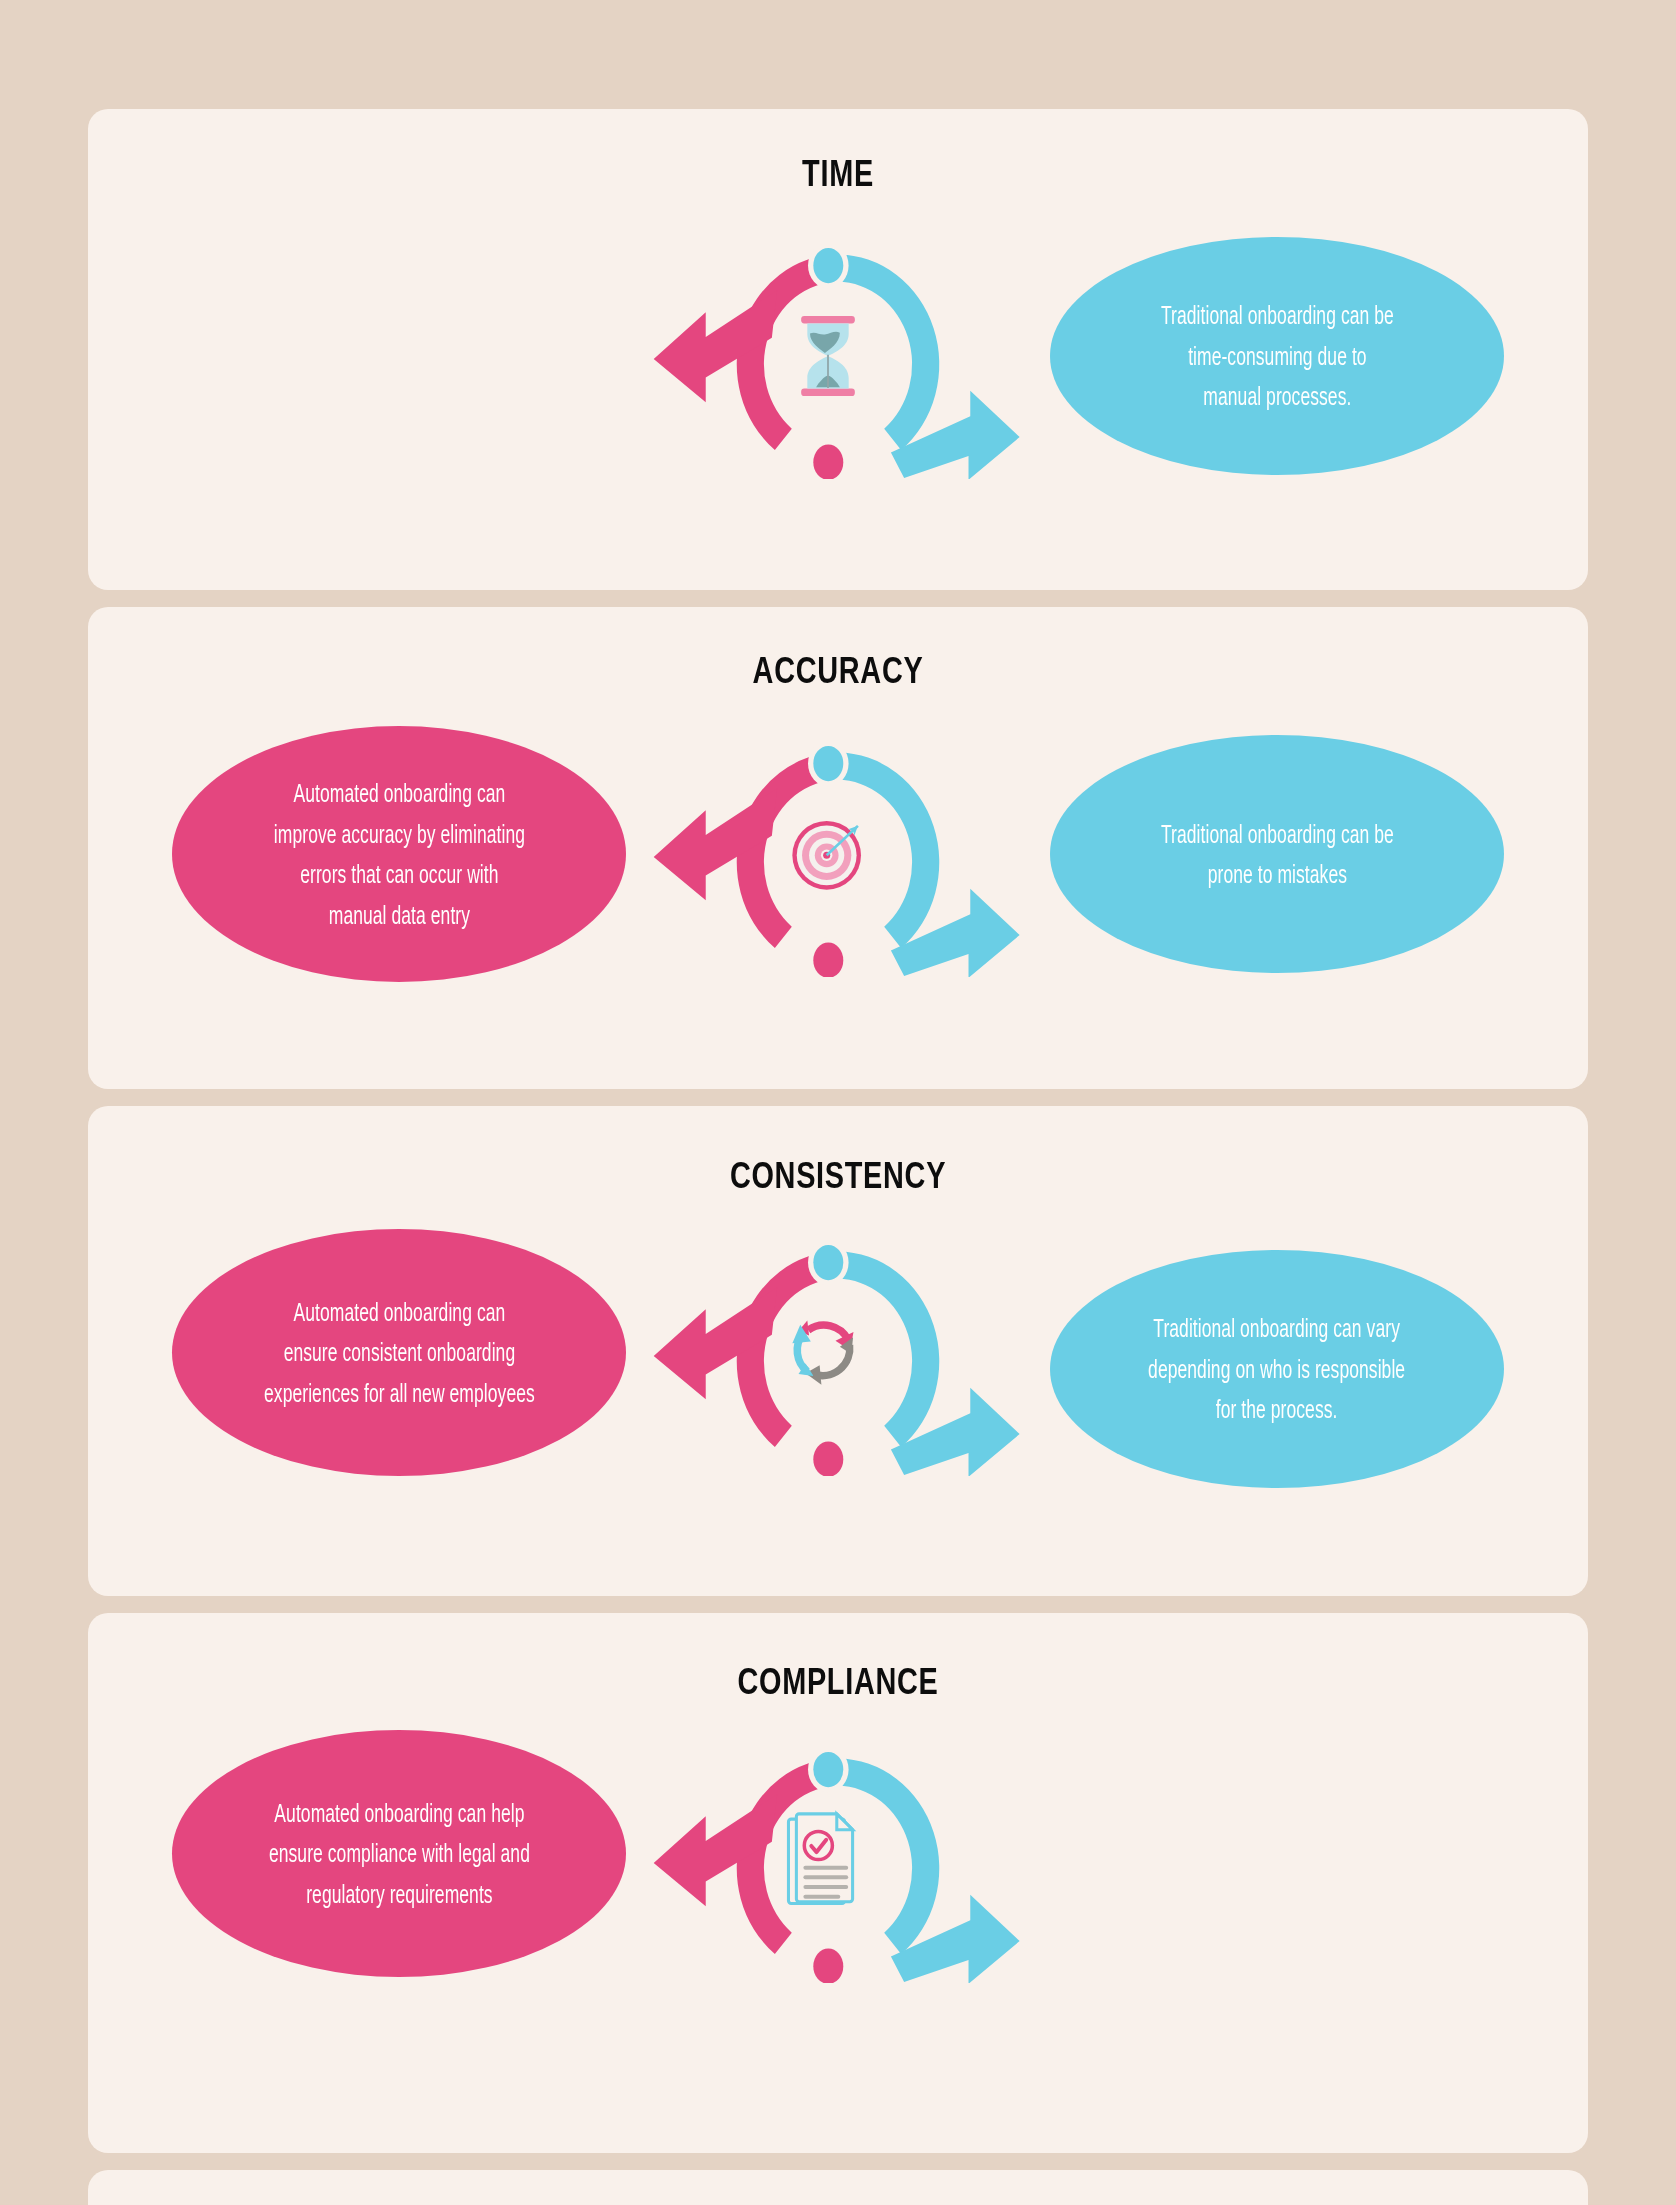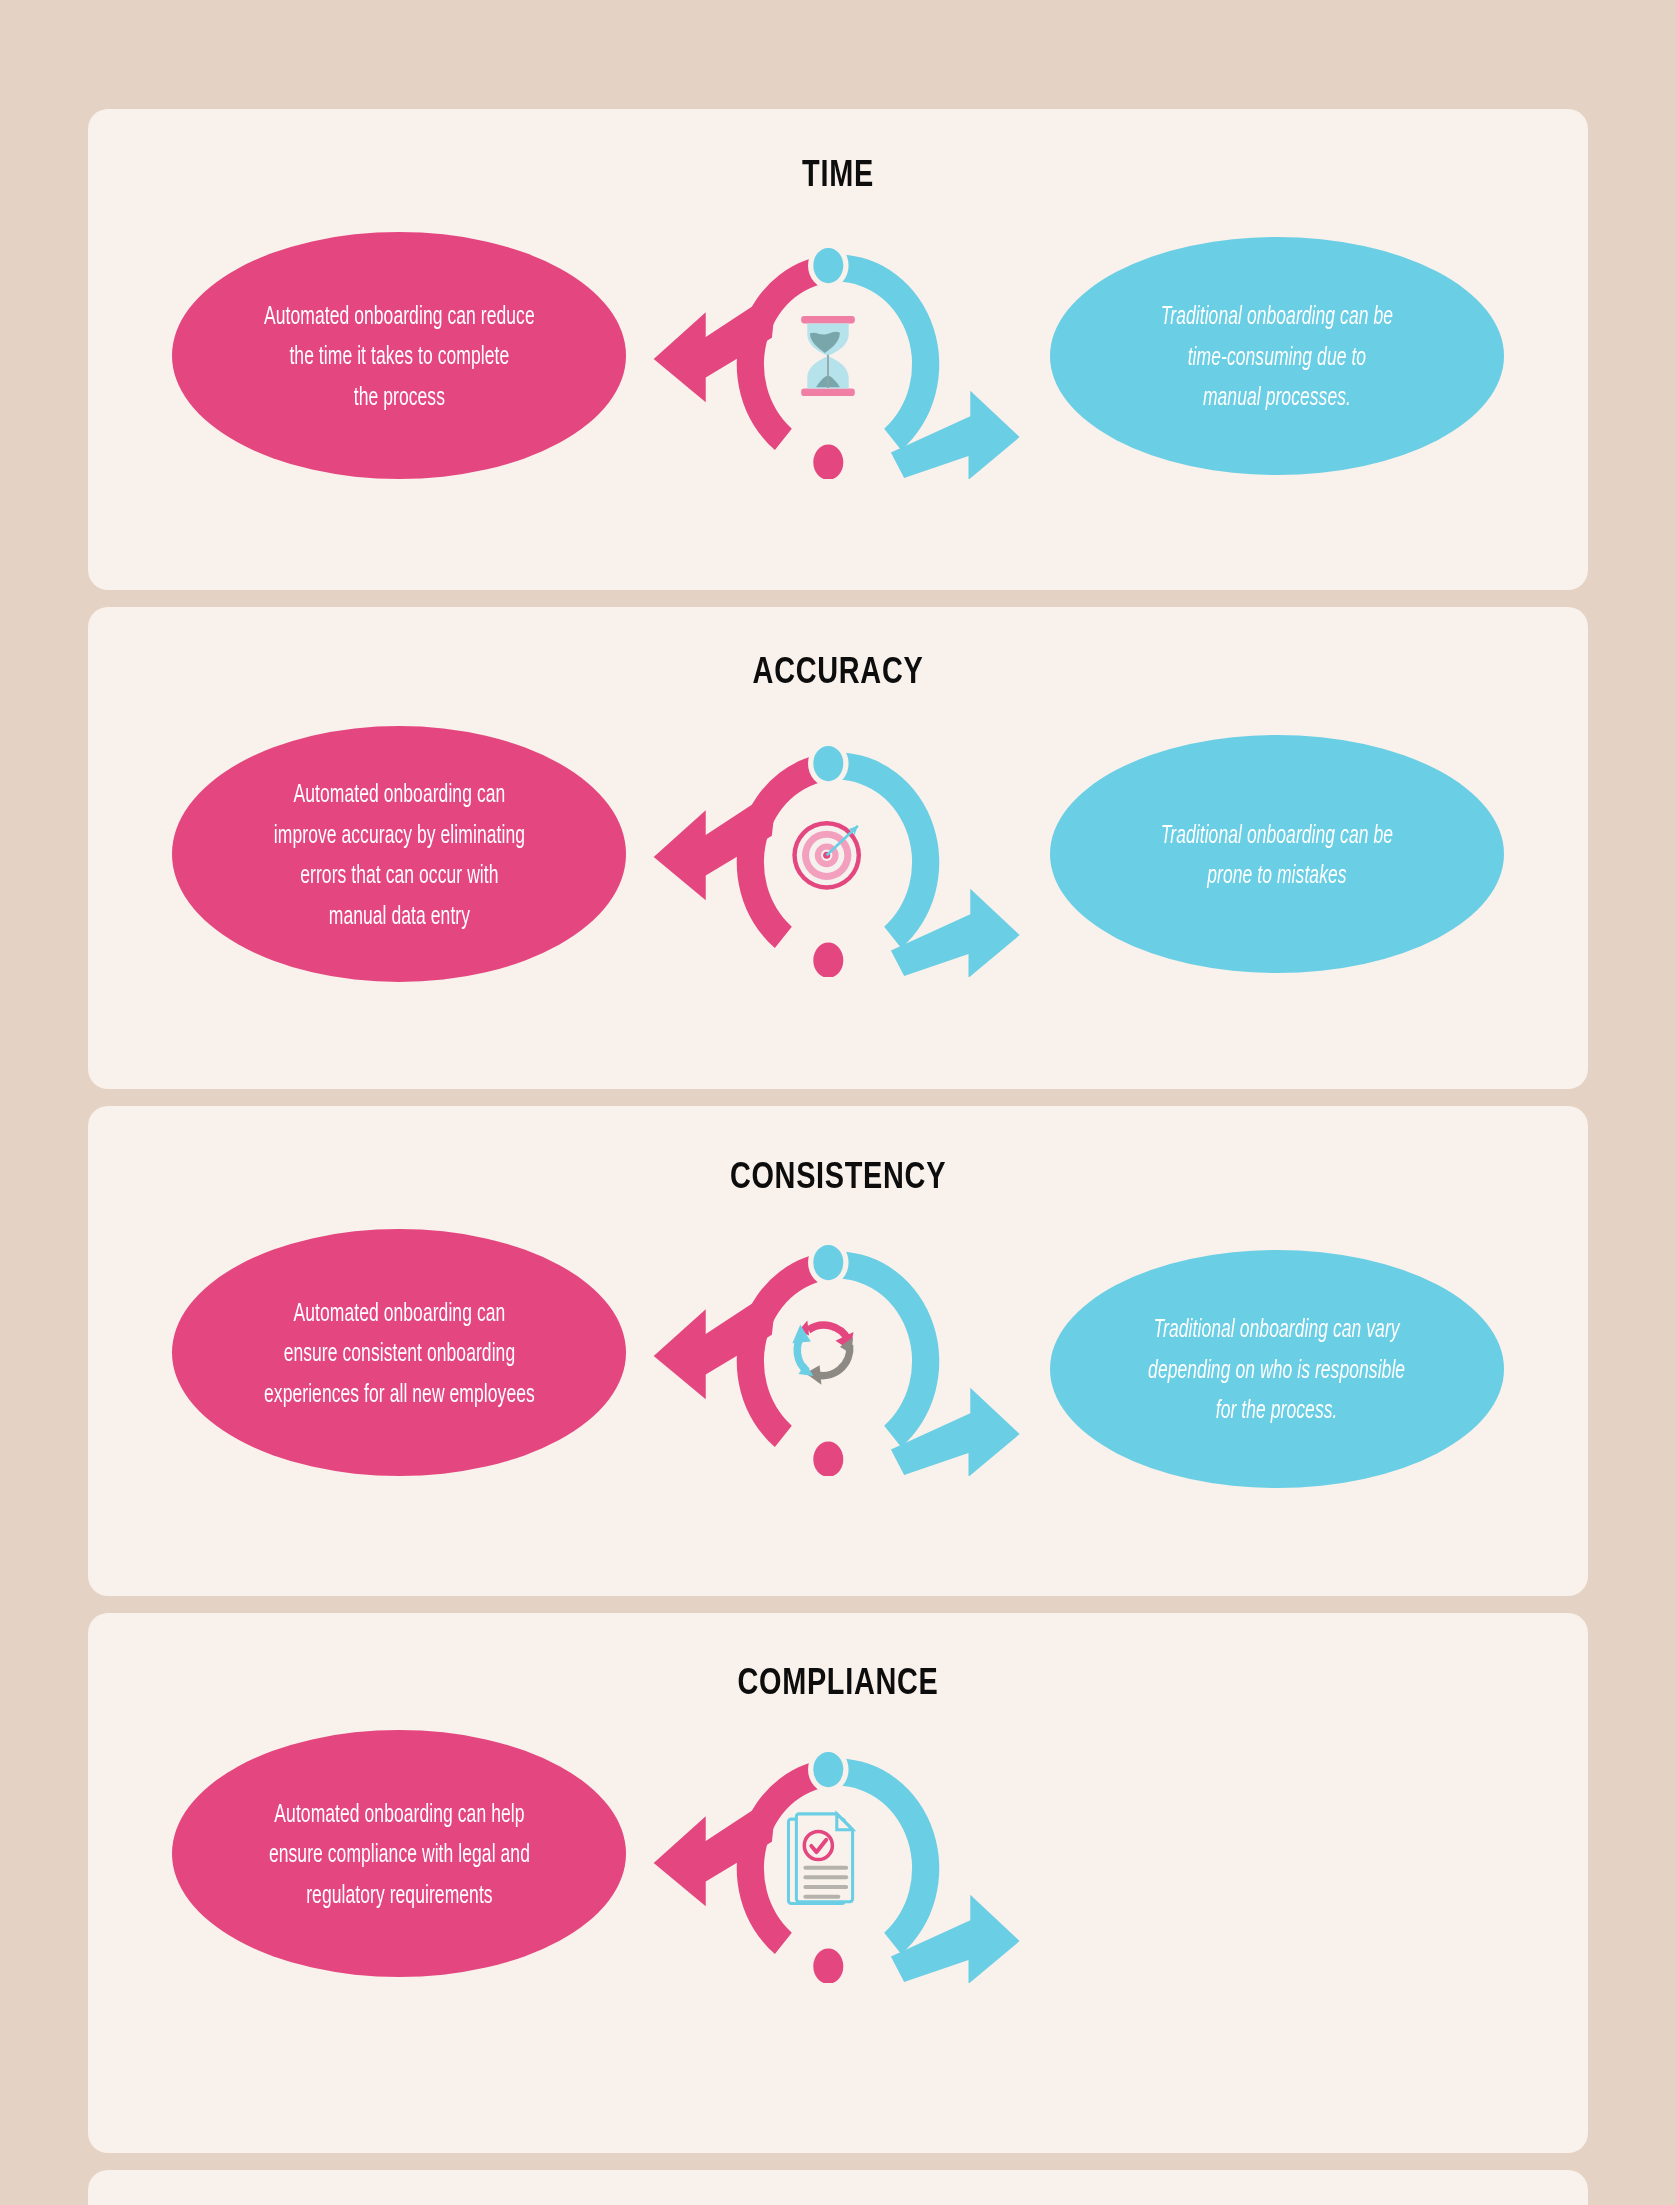--- a/index.html
+++ b/index.html
@@ -58,21 +58,21 @@
   .bubble {
     position: absolute;
     display: flex;
     align-items: center;
     justify-content: center;
     text-align: center;
     border-radius: 50%;
   }
 
   .bubble-left  { background: #e4467f; }
-  .bubble-right { background: #6acee5; font-style: italic; }
+  .bubble-right { background: #6acee5; }
 
   .bubble p {
     color: #ffffff;
     font-family: "Liberation Sans", sans-serif;
     font-weight: 400;
     font-size: 25px;
     line-height: 1.62;
     transform: scaleX(0.70);
     white-space: pre-line;
     letter-spacing: 0.1px;
@@ -97,25 +97,20 @@
   }
 </style>
 </head>
 <body>
 
 <div id="page">
   <div class="cards" id="cards-container">
       <div class="card" style="height: 481px;">
     <div class="card-title" style="top:44px">TIME</div>
 
-    <div class="bubble bubble-left" style="left:84px; top:123px; width:454px; height:247px;">
-      <p>Automated onboarding can reduce
-the time it takes to complete
-the process</p>
-    </div>
 
     <div class="center-graphic" style="top:123px;">
 
   <svg width="388" height="247" viewBox="0 0 880 560">
     <defs>
       <clipPath id="topcut">
                 <rect x="0" y="0" width="880" height="560"></rect>
               </clipPath>
     </defs>
 

